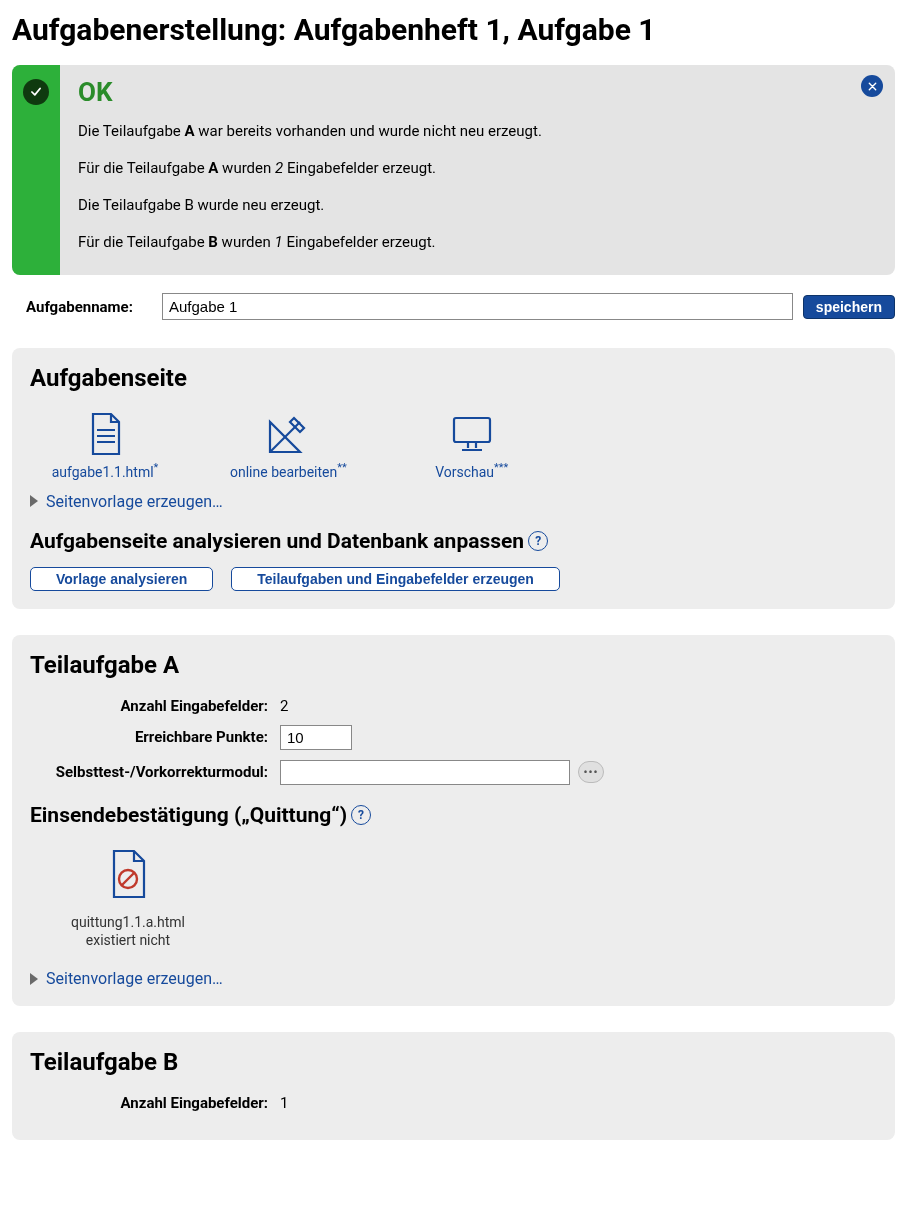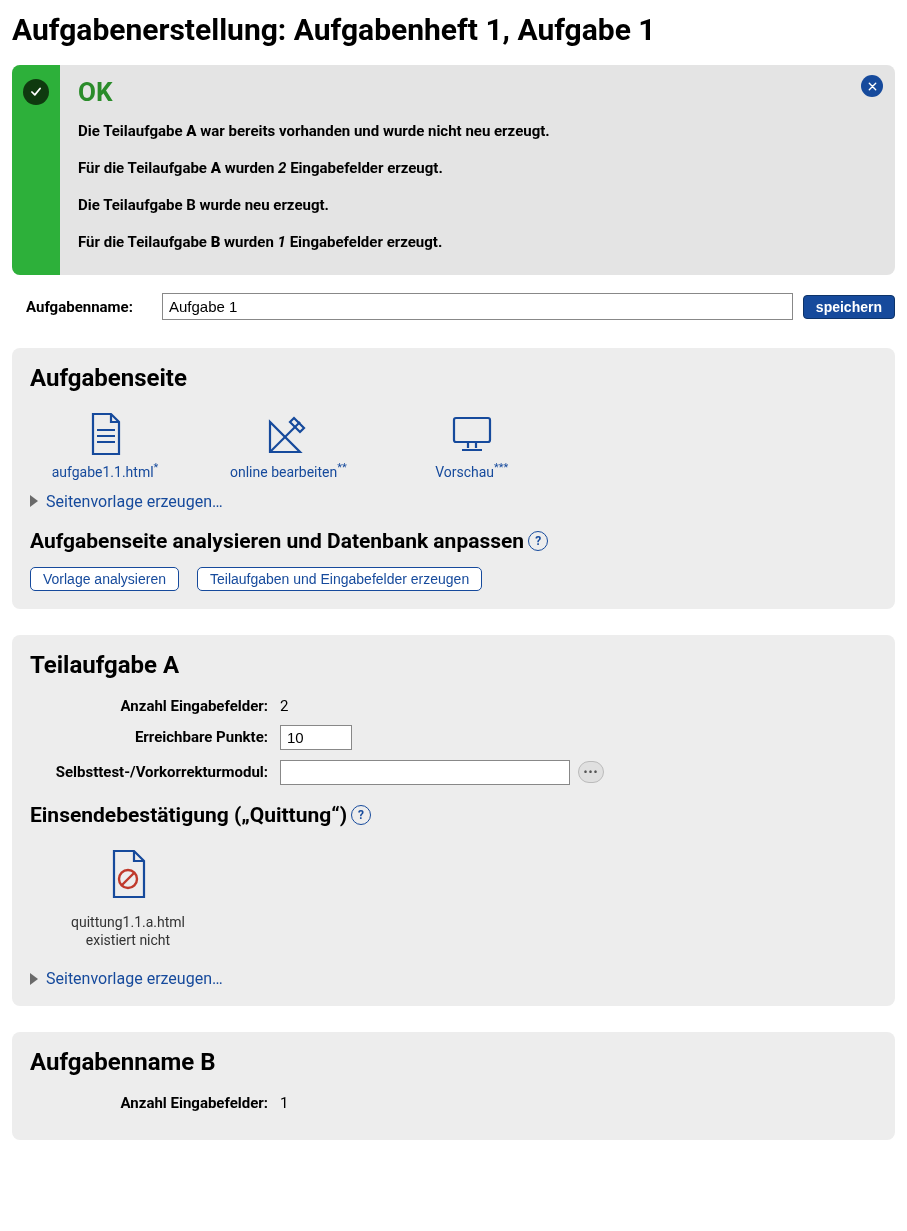--- a/index.html
+++ b/index.html
@@ -50,21 +50,20 @@
   }
   .alert-title {
     color: #2a8c2a;
     font-size: 26px;
     font-weight: 700;
     margin-bottom: 14px;
   }
   .alert-body p {
     margin: 0 0 16px 0;
     line-height: 1.4;
-    font-weight: bold;
   }
   .alert-body p:last-child { margin-bottom: 6px; }
   .alert-close {
     position: absolute;
     top: 10px;
     right: 12px;
     width: 22px;
     height: 22px;
     border-radius: 50%;
     background: #164a9c;
@@ -168,23 +167,24 @@
     font-size: 12px;
     color: #164a9c;
     font-weight: 700;
     cursor: pointer;
   }
   .outline-btn {
     background: #fff;
     border: 1.5px solid #164a9c;
     color: #164a9c;
     border-radius: 5px;
-    padding: 3px 12px;
+    padding: 3px 25px;
     font-size: 14px;
     cursor: pointer;
+    font-weight: bold;
   }
   .btn-row { display: flex; gap: 18px; }
   .form-row {
     display: flex;
     align-items: center;
     margin-bottom: 10px;
   }
   .form-row .lbl {
     width: 250px;
     text-align: right;
@@ -347,18 +347,18 @@
     <div>existiert nicht</div>
   </div>
 
   <div class="disclosure" style="margin-top:20px;">
     <span class="tri"></span>
     <span>Seitenvorlage erzeugen…</span>
   </div>
 </div>
 
 <div class="panel" style="margin-bottom:0;">
-  <h2>Aufgabenname B</h2>
+  <h2>Teilaufgabe B</h2>
   <div class="form-row">
     <span class="lbl">Anzahl Eingabefelder:</span>
     <span class="val">1</span>
   </div>
 </div>
 
 </body></html>

